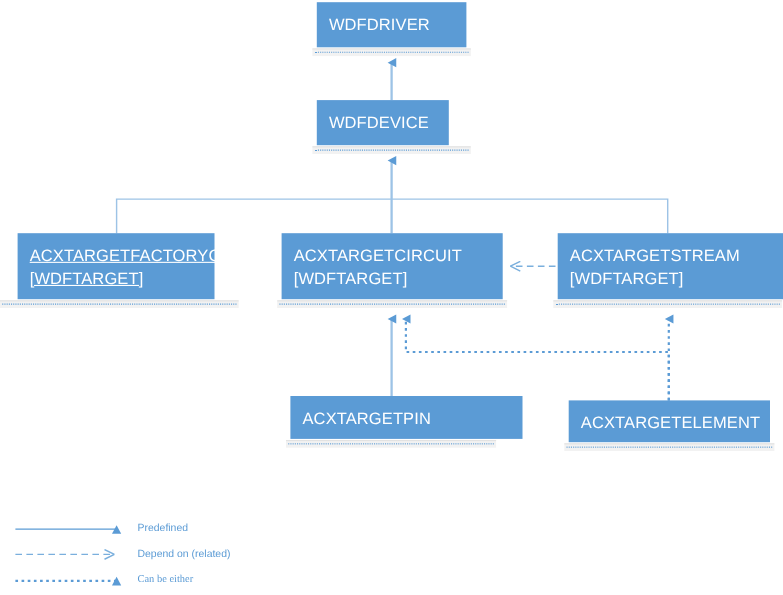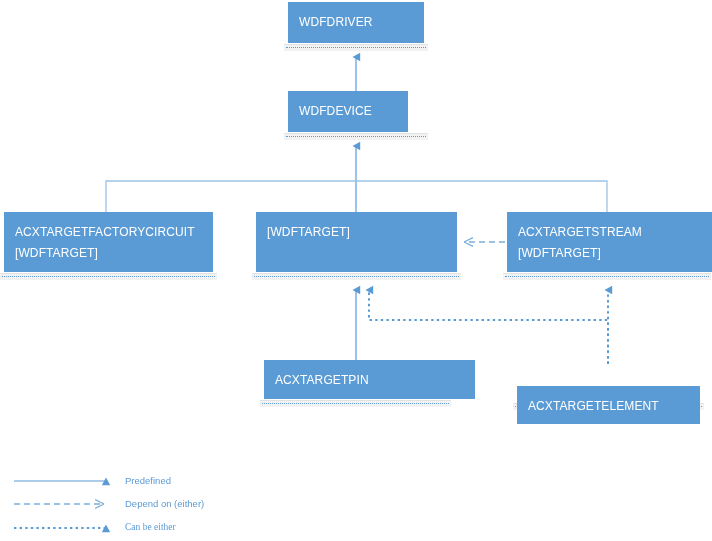--- a/index.html
+++ b/index.html
@@ -25,21 +25,21 @@
     height: 541px;
     pointer-events: none;
   }
   .node {
     position: absolute;
     box-sizing: border-box;
     background: #5b9bd5;
     color: #ffffff;
     padding: 10px 11px 0 11px;
     line-height: 21px;
-    font-size: 12px;
+    font-size: 15px;
     letter-spacing: 0.1px;
     font-family: "Liberation Sans", sans-serif;
     z-index: 2;
   }
   .node .line2 {
     display: block;
   }
   
   .strip {
     position: absolute;
@@ -129,39 +129,40 @@
   <div class="strip" style="left:513px; top:403px; width:191px; height:7px;"></div>
 
   <div class="node" style="left:288px; top:2px; width:136px; height:41px;">
     <span>WDFDRIVER</span>
   </div>
 
   <div class="node" style="left:288px; top:91px; width:120px; height:41px;">
     <span>WDFDEVICE</span>
   </div>
 
-  <div class="node" style="left:4px; top:212px; width:209px; height:60px;">
+  <div class="node" style="left:16px; top:212px; width:179px; height:60px;text-decoration:underline;">
     <span>ACXTARGETFACTORYCIRCUIT</span>
     <span class="line2">[WDFTARGET]</span>
   </div>
 
   <div class="node" style="left:256px; top:212px; width:201px; height:60px;">
+    <span>ACXTARGETCIRCUIT</span>
     <span class="line2">[WDFTARGET]</span>
   </div>
 
   <div class="node" style="left:507px; top:212px; width:224px; height:60px;">
     <span>ACXTARGETSTREAM</span>
     <span class="line2">[WDFTARGET]</span>
   </div>
 
   <div class="node" style="left:264px; top:360px; width:211px; height:39px;">
     <span>ACXTARGETPIN</span>
   </div>
 
-  <div class="node" style="left:517px; top:364px; width:183px; height:38px;margin-top:22px;">
+  <div class="node" style="left:517px; top:364px; width:183px; height:38px;">
     <span>ACXTARGETELEMENT</span>
   </div>
 
   <div class="legend-label" style="left:125px; top:475px;text-align:center;">Predefined</div>
-  <div class="legend-label" style="left:125px; top:498px;">Depend on (either)</div>
+  <div class="legend-label" style="left:125px; top:498px;">Depend on (related)</div>
   <div class="legend-label" style="left:125px; top:522px;font-family:Liberation Serif, serif;">Can be either</div>
 
 </div>
 
 </body></html>

